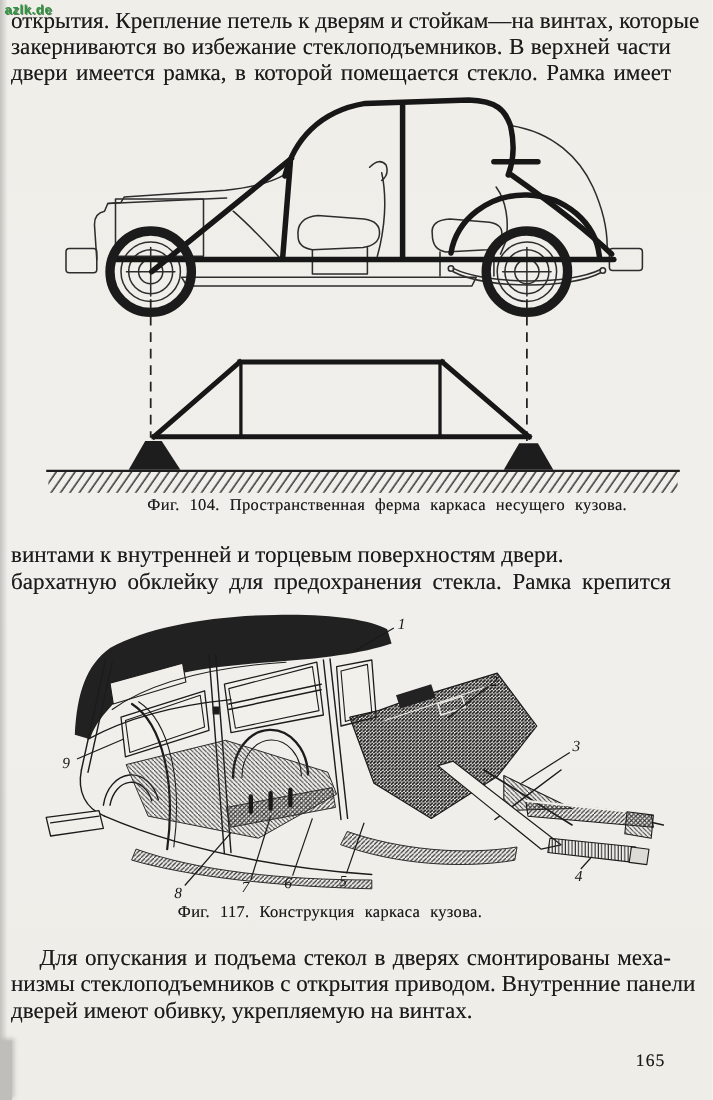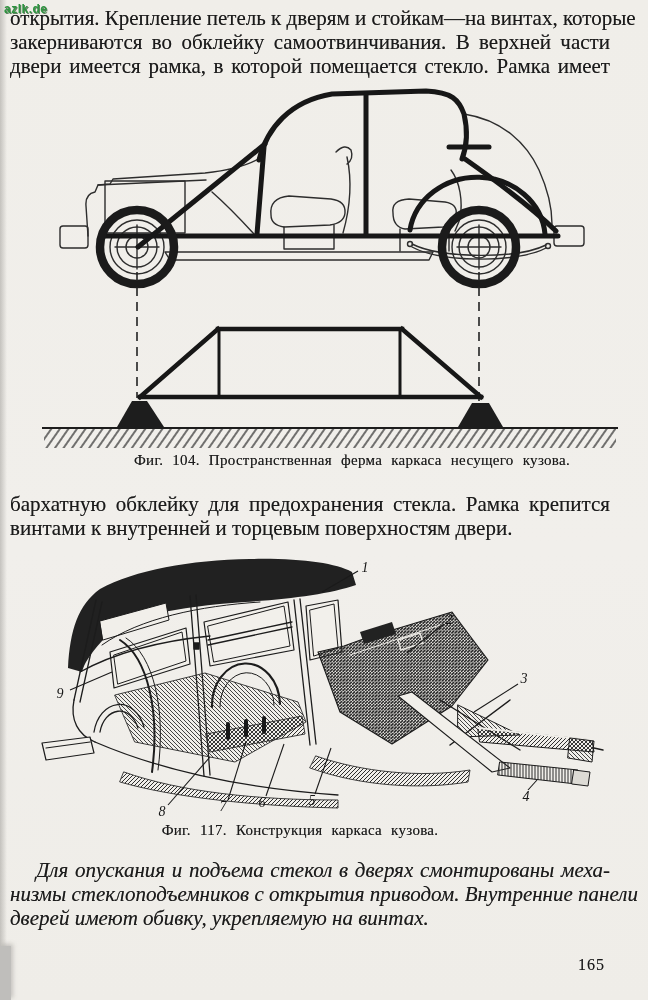--- a/index.html
+++ b/index.html
@@ -16,21 +16,21 @@
         font-family:"Liberation Sans","DejaVu Sans",sans-serif;
         font-size:12px;font-weight:bold;letter-spacing:.5px;
         color:#2e9440;text-shadow:1px 1px 0 rgba(20,70,25,.65);}
   .para{position:absolute;left:10px;width:600px;font-size:21px;line-height:24px;
         text-shadow:0 0 .5px rgba(0,0,0,.5);}
   .tline{text-align:justify;text-align-last:justify;white-space:nowrap;}
   .tline.last{text-align-last:left;}
   .tline.indent{padding-left:26px;}
   #para1{top:6px;}
   #para2{top:492px;}
-  #para3{top:858px;font-style:italic;}
+  #para3{top:858px;}
   #para4{top:918px;}
   .caption{position:absolute;left:0;width:648px;text-align:center;
         font-size:15px;letter-spacing:.3px;word-spacing:5px;
         text-shadow:0 0 .4px rgba(0,0,0,.5);}
   #cap104{top:452px;padding-left:28px;}
   #cap105{top:822px;width:600px;}
   .figsvg{position:absolute;left:0;}
   #fig104{top:85px;width:648px;height:372px;}
   #fig105{top:556px;width:648px;height:262px;}
   .pagenum{position:absolute;left:578px;top:956px;font-size:16px;
@@ -41,21 +41,21 @@
 <body>
 
 <div id="page">
   <div class="edge-left"></div>
   <div class="corner-gray"></div>
 
   <div class="watermark">azlk.de</div>
 
   <div class="para" id="para1">
     <div class="tline">открытия. Крепление петель к дверям и стойкам—на винтах, которые</div>
-    <div class="tline">закерниваются во обклейку самоотвинчивания. В верхней части</div>
+    <div class="tline">закерниваются во избежание стеклоподъемников. В верхней части</div>
     <div class="tline">двери имеется рамка, в которой помещается стекло. Рамка имеет</div>
   </div>
 
   <svg id="fig104" class="figsvg" viewBox="0 85 648 372">
     <defs>
       <pattern id="gh" width="7" height="7" patternUnits="userSpaceOnUse" patternTransform="rotate(35)">
         <line x1="1" y1="0" x2="1" y2="7" stroke="#2a2a2a" stroke-width="1.3"></line>
       </pattern>
     </defs>
 
@@ -120,22 +120,22 @@
     </g>
     <g>
       <path d="M 42,428 L 618,428" stroke="#1d1d1d" stroke-width="2"></path>
       <rect x="44" y="429" width="572" height="19" fill="url(#gh)"></rect>
     </g>
   </svg>
 
   <div class="caption" id="cap104">Фиг. 104. Пространственная ферма каркаса несущего кузова.</div>
 
   <div class="para" id="para2">
+    <div class="tline last">винтами к внутренней и торцевым поверхностям двери.</div>
     <div class="tline">бархатную обклейку для предохранения стекла. Рамка крепится</div>
-    <div class="tline last">винтами к внутренней и торцевым поверхностям двери.</div>
   </div>
 
   <svg id="fig105" class="figsvg" viewBox="0 556 648 262">
     <defs>
       <pattern id="hA" width="4" height="4" patternUnits="userSpaceOnUse">
         <path d="M0,4 L4,0" stroke="#2e2e2e" stroke-width="1"></path>
       </pattern>
       <pattern id="hB" width="4" height="4" patternUnits="userSpaceOnUse">
         <path d="M0,0 L4,4" stroke="#303030" stroke-width="0.9"></path>
       </pattern>

